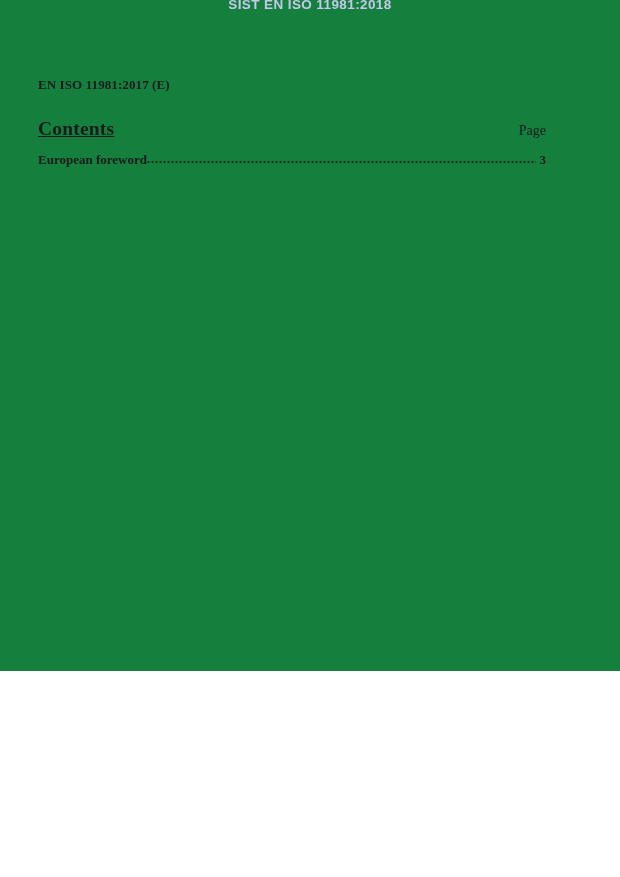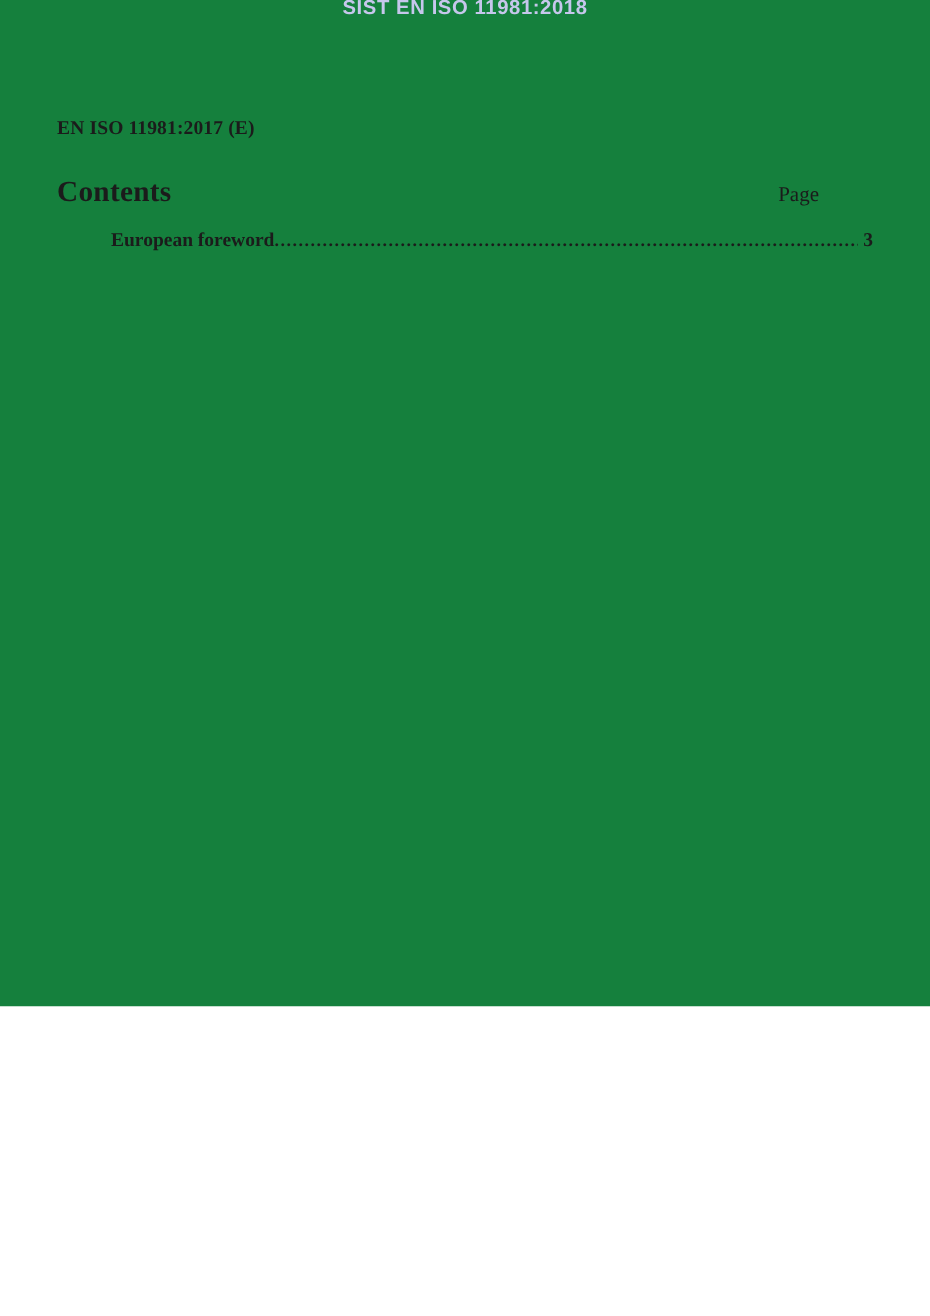--- a/index.html
+++ b/index.html
@@ -37,43 +37,43 @@
     letter-spacing: 0.1px;
     margin-top: 44px;
   }
   .contents-title {
     position: absolute;
     left: 38px;
     top: 118px;
     font-size: 19.5px;
     font-weight: bold;
     letter-spacing: 0.2px;
+    text-decoration: underline;
   }
   .page-col-label {
     position: absolute;
     right: 74px;
     top: 123px;
     font-size: 14px;
   }
   .toc {
     position: absolute;
     left: 38px;
     top: 152px;
     width: 508px;
   }
   .toc-entry {
     display: flex;
-    align-items: flex-end;
+    align-items: flex-start;
     width: 100%;
     font-size: 13px;
     font-weight: bold;
     cursor: pointer;
     text-decoration: none;
     color: inherit;
-    margin-left: 36px;
   }
   .toc-label {
     white-space: nowrap;
   }
   .toc-leader {
     flex: 1 1 auto;
     overflow: hidden;
     white-space: nowrap;
     font-size: 12px;
     font-weight: bold;

